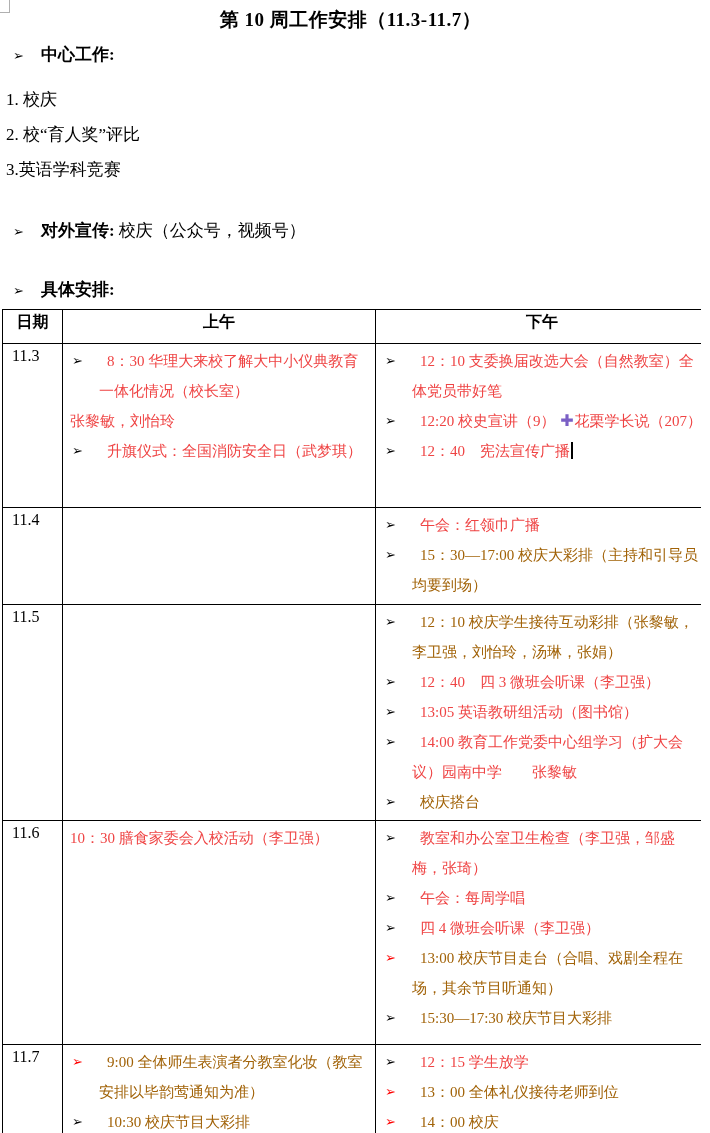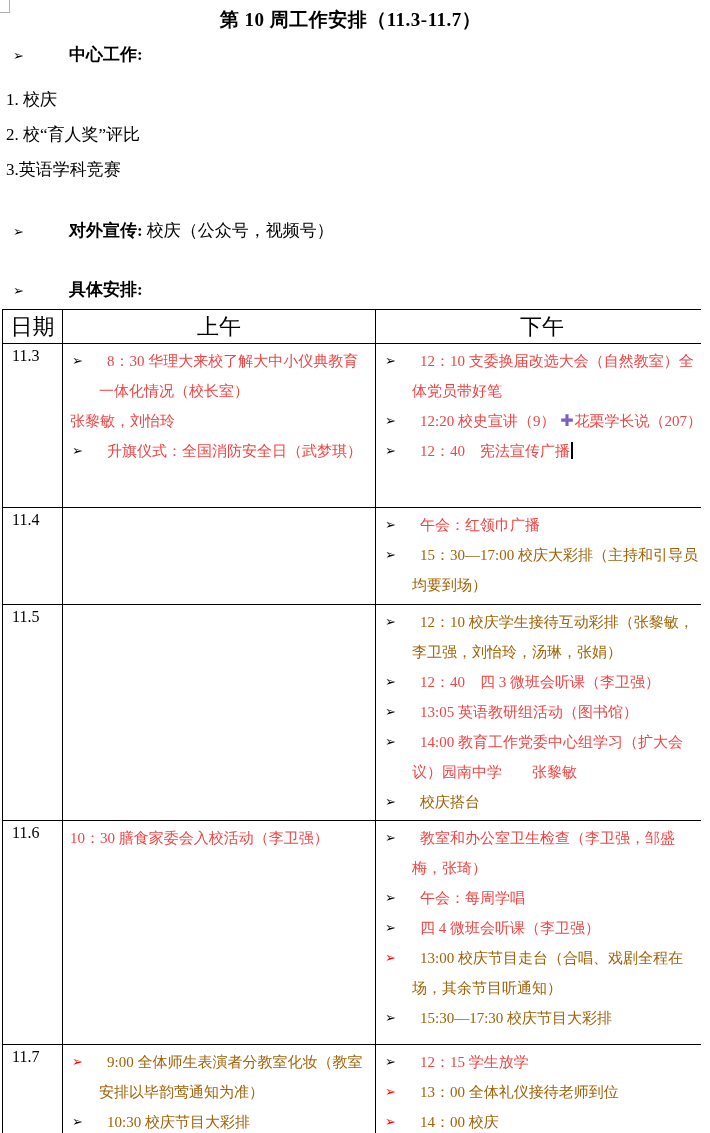--- a/index.html
+++ b/index.html
@@ -11,35 +11,35 @@
     overflow:hidden;
   }
   .corner{position:absolute;left:0;top:0;width:9px;height:12px;
     border-right:1px solid #b0b0b0;border-bottom:1px solid #b0b0b0;}
   .title{
     margin:7px 0 10px 0;text-align:center;
     font-size:19px;font-weight:bold;letter-spacing:.5px;
   }
   .sec{margin:10px 0 0 13px;font-size:17px;line-height:24px;}
   .sec .s-arrow{font-family:"DejaVu Sans",sans-serif;font-size:13px;margin-right:17px;}
-  .sec .lbl{font-weight:bold;margin-left:28px;}
+  .sec .lbl{font-weight:bold;}
   .sec .rest{font-weight:normal;}
   .numlist{margin:14px 0 0 6px;font-size:17px;}
   .numline{line-height:35px;}
   .gap1{height:22px;}
   .gap2{height:24px;}
   table.sched{
     border-collapse:collapse;table-layout:fixed;
     width:706px;margin:6px 0 0 2px;
   }
   table.sched col.c-date{width:60px;}
   table.sched col.c-am{width:313px;}
   table.sched col.c-pm{width:333px;}
   .sched th,.sched td{border:1px solid #000;vertical-align:top;padding:0;}
-  .sched th{font-size:22px;font-weight:normal;height:31px;
+  .sched th{font-size:16px;font-weight:bold;height:31px;
     padding-top:2px;}
   td.date{font-size:16px;padding:3px 0 0 9px;}
   td.cell{padding:2px 4px 0 0;}
   .item{
     position:relative;font-size:15px;line-height:30px;
     padding-left:36px;text-indent:8px;text-align:left;
   }
   .item.noind{padding-left:7px;text-indent:0;}
   .item .arrow{
     position:absolute;left:9px;top:0;text-indent:0;

